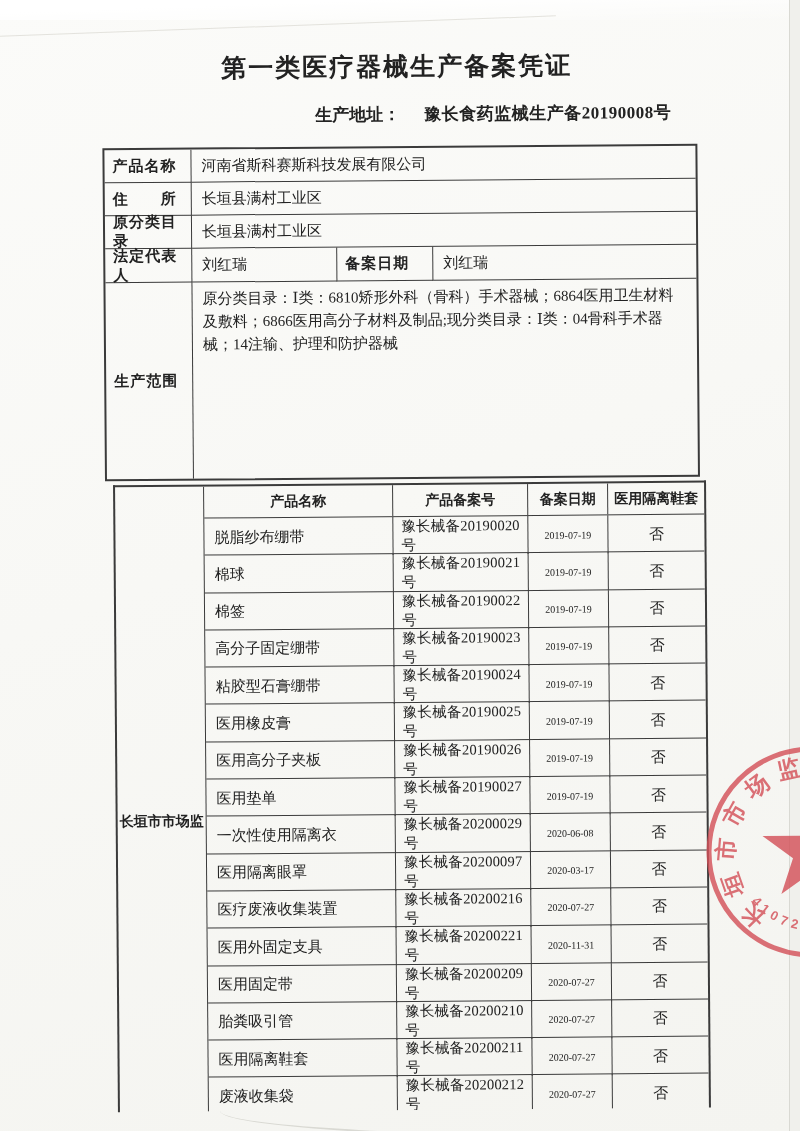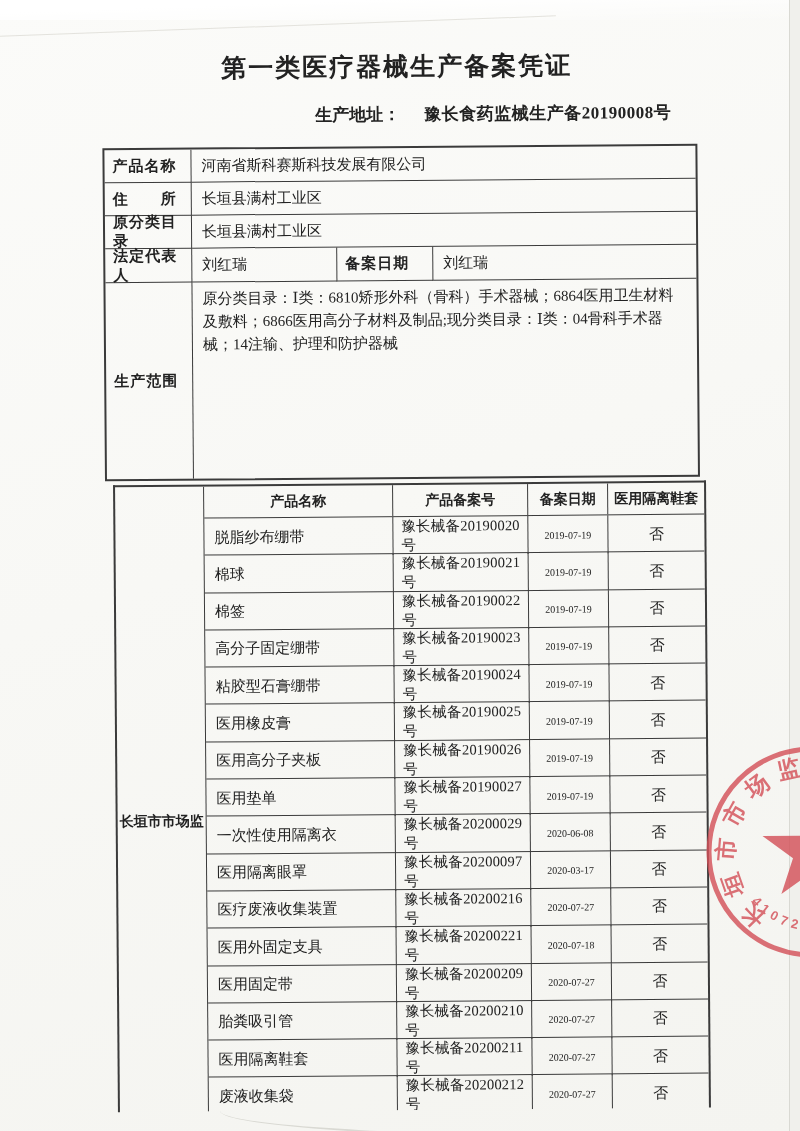--- a/index.html
+++ b/index.html
@@ -181,21 +181,21 @@
   <div class="prow">
     <div class="cell pc-name bd-r">医疗废液收集装置</div>
     <div class="cell pc-fno bd-r">豫长械备20200216号</div>
     <div class="cell pc-date bd-r">2020-07-27</div>
     <div class="cell pc-ent">否</div>
   </div>
 
   <div class="prow">
     <div class="cell pc-name bd-r">医用外固定支具</div>
     <div class="cell pc-fno bd-r">豫长械备20200221号</div>
-    <div class="cell pc-date bd-r">2020-07-18</div>
+    <div class="cell pc-date bd-r">2020-11-31</div>
     <div class="cell pc-ent">否</div>
   </div>
 
   <div class="prow">
     <div class="cell pc-name bd-r">医用固定带</div>
     <div class="cell pc-fno bd-r">豫长械备20200209号</div>
     <div class="cell pc-date bd-r">2020-07-27</div>
     <div class="cell pc-ent">否</div>
   </div>
 

